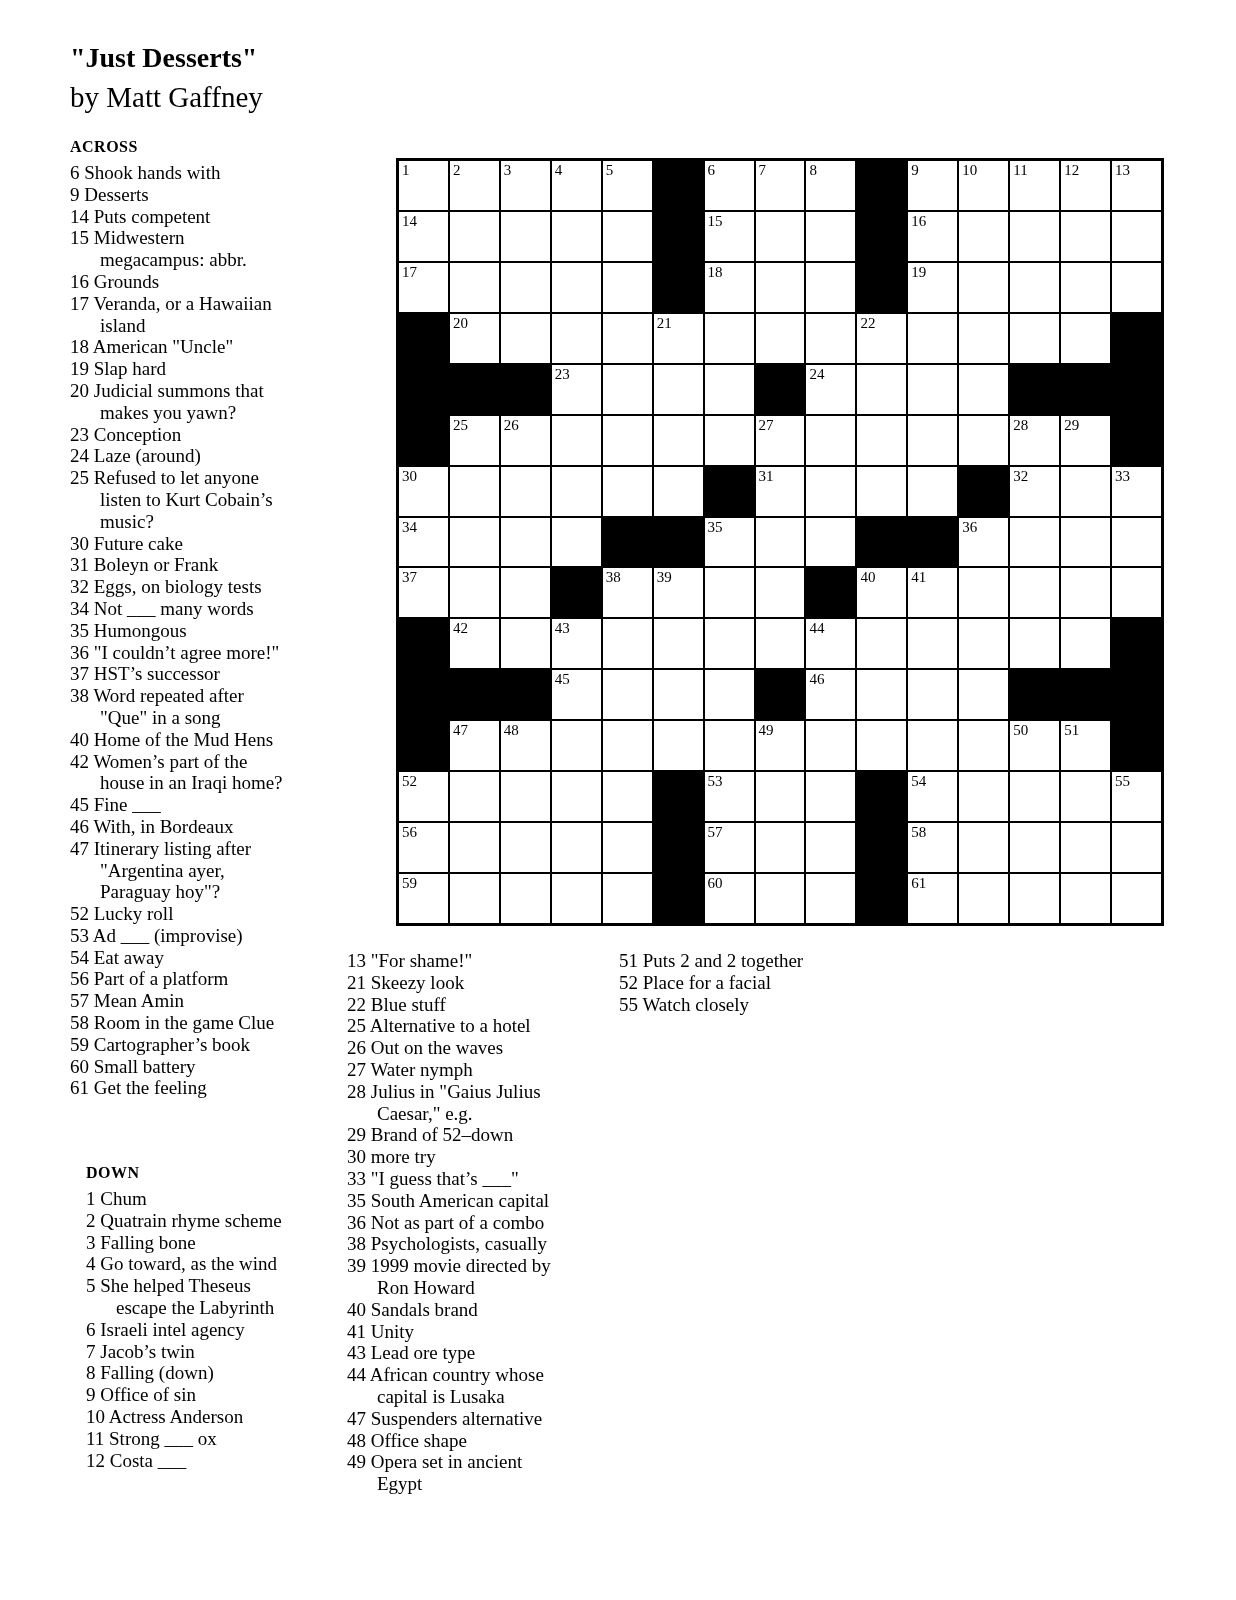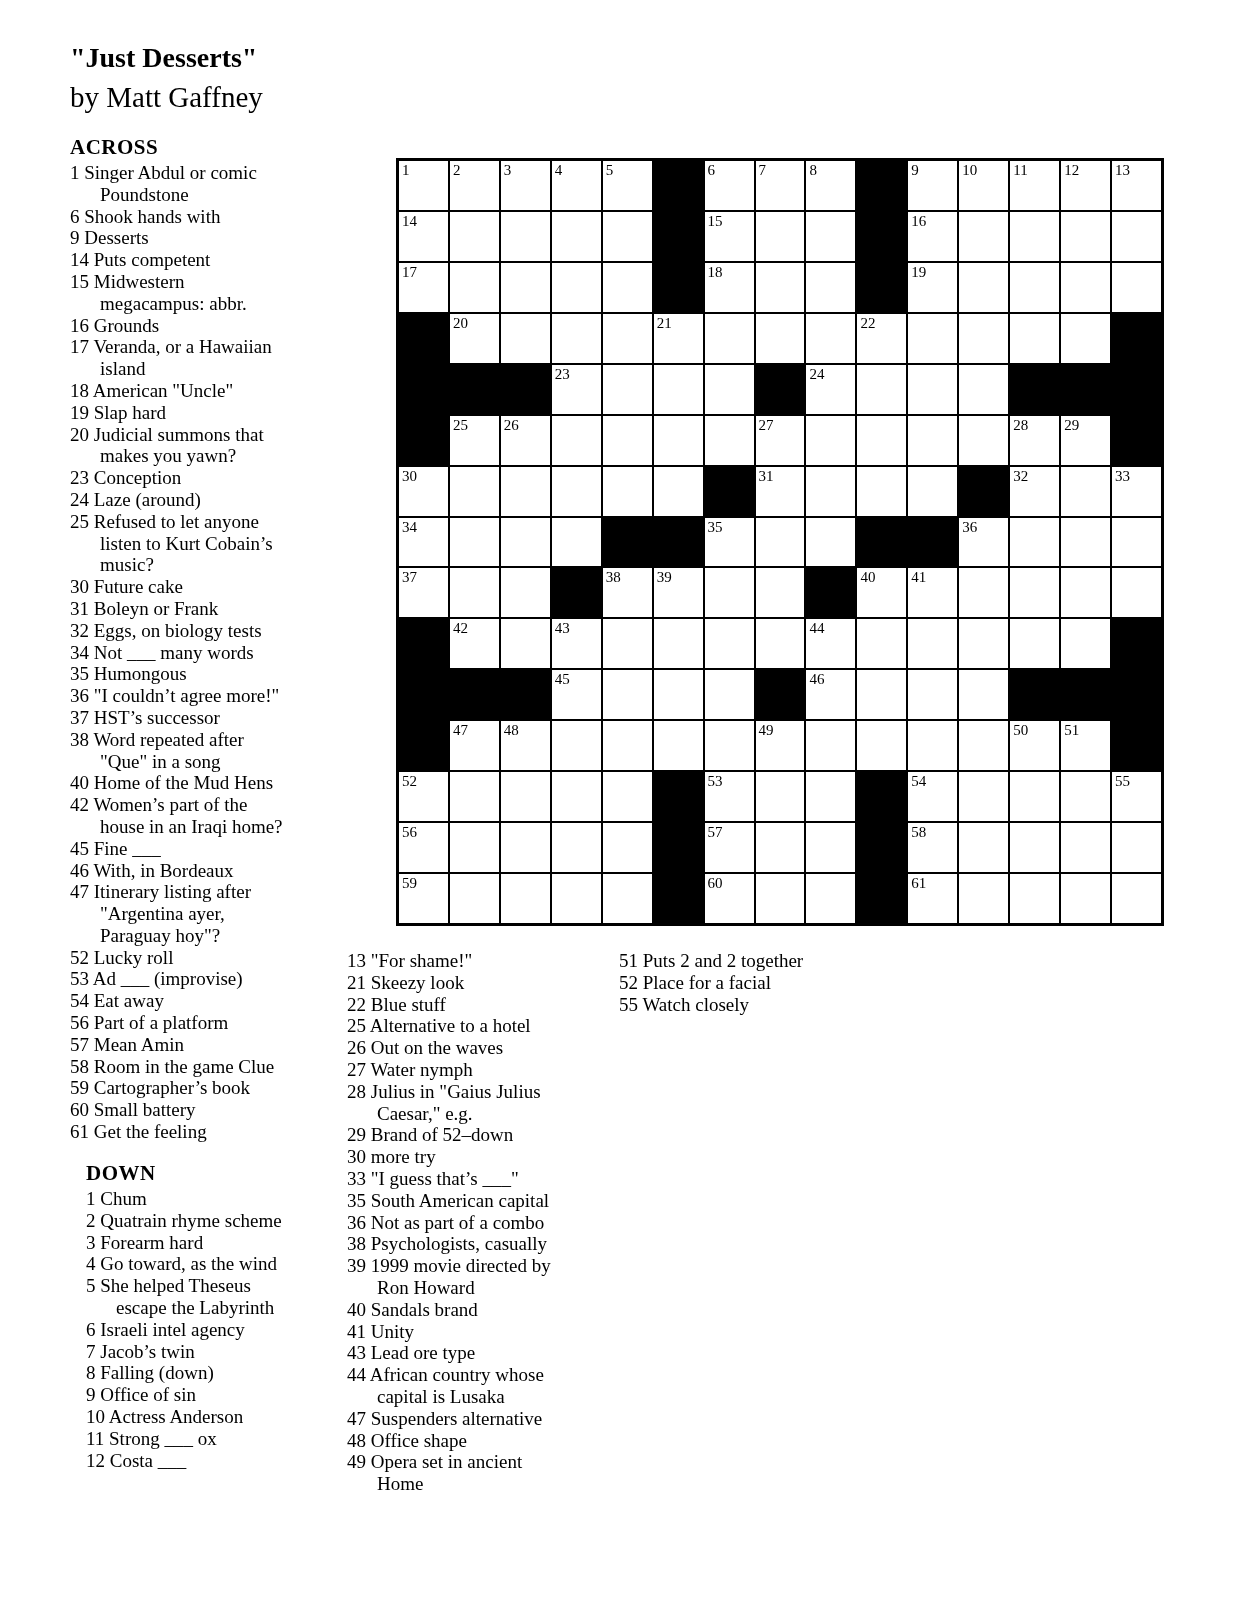--- a/index.html
+++ b/index.html
@@ -17,21 +17,21 @@
   .byline {
     position:absolute; left:70px; top:81px;
     font-size:29px; line-height:1.15; white-space:nowrap;
   }
   .col { position:absolute; width:218px; font-size:19px; line-height:21.8px; }
   .across-col { left:70px; top:136px; }
   .down-col   { left:86px; top:1162px; }
   .mid-col    { left:347px; top:950px; }
   .right-col  { left:619px; top:950px; }
   .section-header {
-    font-weight:bold; font-size:21px; line-height:22px;
+    font-weight:bold; font-size:16px; line-height:22px;
     margin-bottom:4px; letter-spacing:0.5px;
   }
   .clue { padding-left:30px; text-indent:-30px; }
   .grid {
     position:absolute; left:396px; top:158px;
     width:768px; height:768px;
     box-sizing:border-box; border:3px solid #000;
     background:#000;
     display:grid;
     grid-template-columns:repeat(15, 1fr);
@@ -50,21 +50,20 @@
 <body>
 
 <div class="page">
 
   <div class="title">"Just Desserts"</div>
   <div class="byline">by Matt Gaffney</div>
 
   <div class="col across-col">
     <div class="section-header">ACROSS</div>
     <div>
-        <div class="clue"><span>1</span> <span>Singer Abdul or comic Poundstone</span></div>
         <div class="clue"><span>6</span> <span>Shook hands with</span></div>
         <div class="clue"><span>9</span> <span>Desserts</span></div>
         <div class="clue"><span>14</span> <span>Puts competent</span></div>
         <div class="clue"><span>15</span> <span>Midwestern megacampus: abbr.</span></div>
         <div class="clue"><span>16</span> <span>Grounds</span></div>
         <div class="clue"><span>17</span> <span>Veranda, or a Hawaiian island</span></div>
         <div class="clue"><span>18</span> <span>American "Uncle"</span></div>
         <div class="clue"><span>19</span> <span>Slap hard</span></div>
         <div class="clue"><span>20</span> <span>Judicial summons that makes you yawn?</span></div>
         <div class="clue"><span>23</span> <span>Conception</span></div>
@@ -459,35 +458,35 @@
       <div class="clue"><span>35</span> <span>South American capital</span></div>
       <div class="clue"><span>36</span> <span>Not as part of a combo</span></div>
       <div class="clue"><span>38</span> <span>Psychologists, casually</span></div>
       <div class="clue"><span>39</span> <span>1999 movie directed by Ron Howard</span></div>
       <div class="clue"><span>40</span> <span>Sandals brand</span></div>
       <div class="clue"><span>41</span> <span>Unity</span></div>
       <div class="clue"><span>43</span> <span>Lead ore type</span></div>
       <div class="clue"><span>44</span> <span>African country whose capital is Lusaka</span></div>
       <div class="clue"><span>47</span> <span>Suspenders alternative</span></div>
       <div class="clue"><span>48</span> <span>Office shape</span></div>
-      <div class="clue"><span>49</span> <span>Opera set in ancient Home</span></div>
+      <div class="clue"><span>49</span> <span>Opera set in ancient Egypt</span></div>
     </div>
 
   <div class="col right-col">
       <div class="clue"><span>51</span> <span>Puts 2 and 2 together</span></div>
       <div class="clue"><span>52</span> <span>Place for a facial</span></div>
       <div class="clue"><span>55</span> <span>Watch closely</span></div>
     </div>
 
   <div class="col down-col">
     <div class="section-header">DOWN</div>
     <div>
         <div class="clue"><span>1</span> <span>Chum</span></div>
         <div class="clue"><span>2</span> <span>Quatrain rhyme scheme</span></div>
-        <div class="clue"><span>3</span> <span>Forearm hard</span></div>
+        <div class="clue"><span>3</span> <span>Falling bone</span></div>
         <div class="clue"><span>4</span> <span>Go toward, as the wind</span></div>
         <div class="clue"><span>5</span> <span>She helped Theseus escape the Labyrinth</span></div>
         <div class="clue"><span>6</span> <span>Israeli intel agency</span></div>
         <div class="clue"><span>7</span> <span>Jacob’s twin</span></div>
         <div class="clue"><span>8</span> <span>Falling (down)</span></div>
         <div class="clue"><span>9</span> <span>Office of sin</span></div>
         <div class="clue"><span>10</span> <span>Actress Anderson</span></div>
         <div class="clue"><span>11</span> <span>Strong ___ ox</span></div>
         <div class="clue"><span>12</span> <span>Costa ___</span></div>
       </div>

